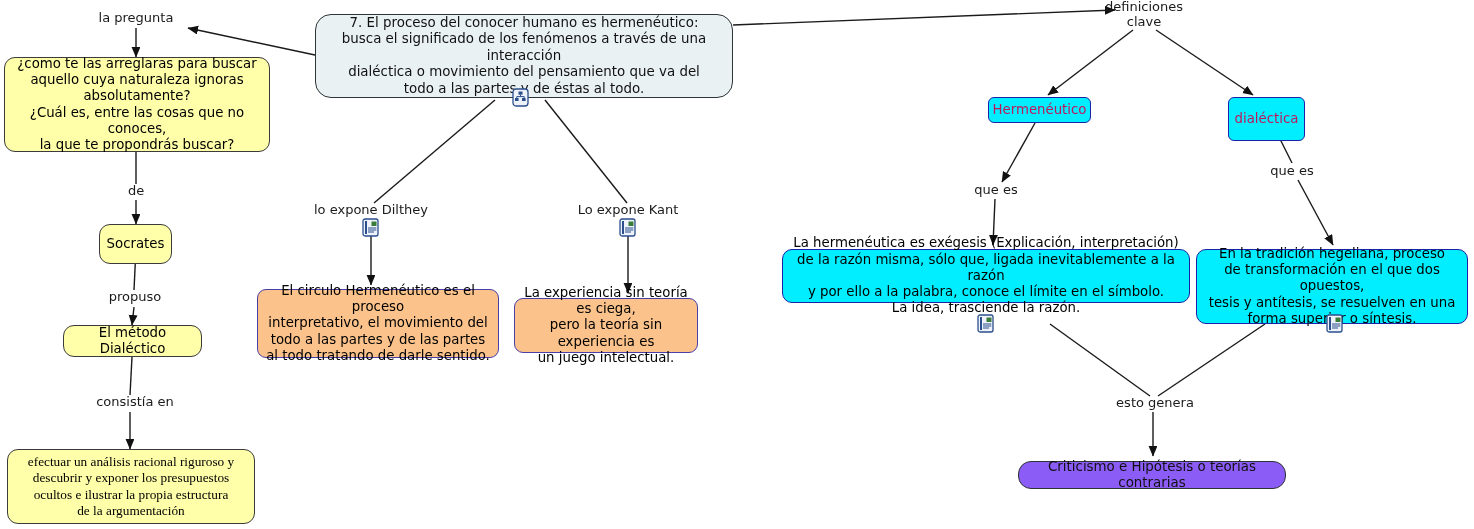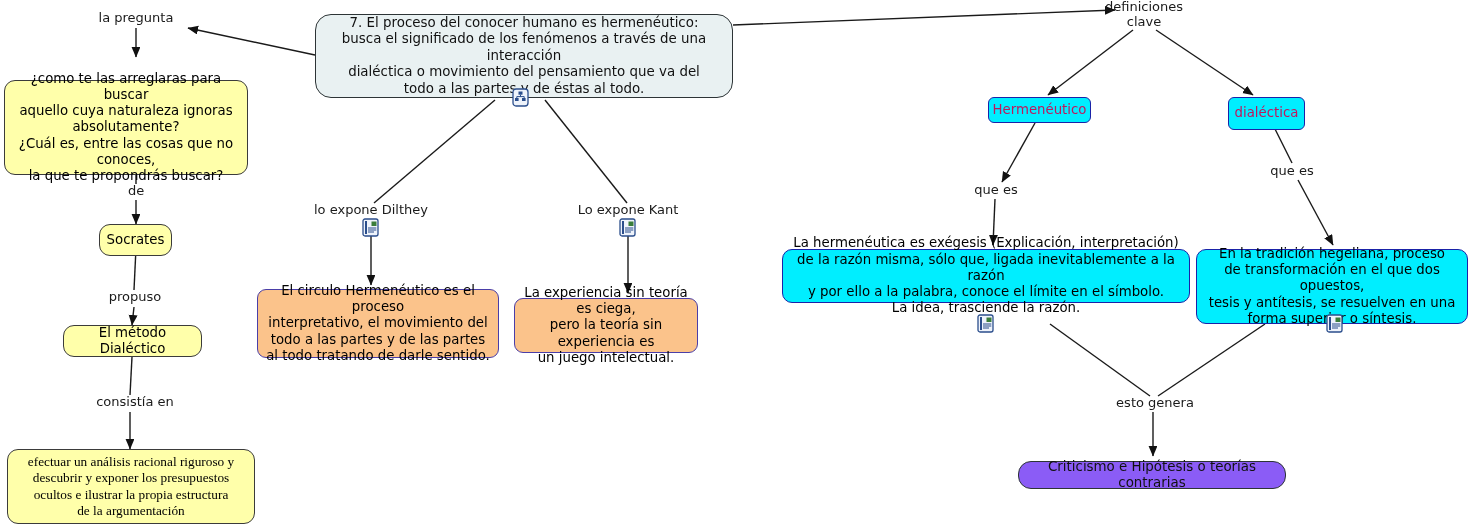--- a/index.html
+++ b/index.html
@@ -164,29 +164,29 @@
       <rect x="1" y="1" width="15" height="17" rx="3" fill="#eef3fb" stroke="#2b4e8c" stroke-width="1.3"></rect>
       <rect x="6.5" y="3.5" width="4" height="3.2" fill="#2b4e8c"></rect>
       <rect x="3" y="10" width="3.6" height="3" fill="#2b4e8c"></rect>
       <rect x="10" y="10" width="3.6" height="3" fill="#2b4e8c"></rect>
       <path d="M8.5,6.7 L8.5,8.6 M4.8,8.6 L12.2,8.6 M4.8,8.6 L4.8,10 M12.2,8.6 L12.2,10" stroke="#2b4e8c" stroke-width="1" fill="none"></path>
     </svg>
   </div>
 
   <div class="edge-label" style="left:88px; top:11px; width:96px;">la pregunta</div>
 
-  <div class="node node-yellow" style="left:4px; top:57px; width:244px; height:95px; padding:3px 6px;margin-top:23px;">¿como te las arreglaras para buscar
+  <div class="node node-yellow" style="left:4px; top:57px; width:266px; height:95px; padding:3px 6px;">¿como te las arreglaras para buscar
 aquello cuya naturaleza ignoras
 absolutamente?
 ¿Cuál es, entre las cosas que no conoces,
 la que te propondrás buscar?</div>
 
   <div class="edge-label" style="left:110px; top:184px; width:52px;">de</div>
 
-  <div class="node node-yellow" style="left:99px; top:224px; width:73px; height:32px;">Socrates</div>
+  <div class="node node-yellow" style="left:99px; top:224px; width:73px; height:40px;">Socrates</div>
 
   <div class="edge-label" style="left:99px; top:290px; width:72px;">propuso</div>
 
   <div class="node node-yellow" style="left:63px; top:325px; width:139px; height:32px;">El método Dialéctico</div>
 
   <div class="edge-label" style="left:90px; top:395px; width:90px;">consistía en</div>
 
   <div class="node node-yellow" style="left:7px; top:449px; width:248px; height:75px; padding:1px 6px;font-family:Liberation Serif, serif;">efectuar un análisis racional riguroso y
 descubrir y exponer los presupuestos
 ocultos e ilustrar la propia estructura
@@ -221,21 +221,21 @@
 
   <div class="node node-orange" style="left:514px; top:298px; width:184px; height:55px; padding:3px 6px;">La experiencia sin teoría es ciega,
 pero la teoría sin experiencia es
 un juego intelectual.</div>
 
   <div class="edge-label" style="left:1098px; top:0px; width:92px;">definiciones
 clave</div>
 
   <div class="node node-cyan-pill" style="left:988px; top:97px; width:103px; height:26px;">Hermenéutico</div>
 
-  <div class="node node-cyan-pill" style="left:1228px; top:97px; width:77px; height:33px;text-align:center;">dialéctica</div>
+  <div class="node node-cyan-pill" style="left:1228px; top:97px; width:77px; height:44px;text-align:center;">dialéctica</div>
 
   <div class="edge-label" style="left:966px; top:183px; width:60px;">que es</div>
 
   <div class="edge-label" style="left:1262px; top:164px; width:60px;">que es</div>
 
   <div class="node node-cyan" style="left:782px; top:249px; width:408px; height:54px; padding:3px 8px;">La hermenéutica es exégesis (Explicación, interpretación)
 de la razón misma, sólo que, ligada inevitablemente a la razón
 y por ello a la palabra, conoce el límite en el símbolo.
 La idea, trasciende la razón.</div>
 

